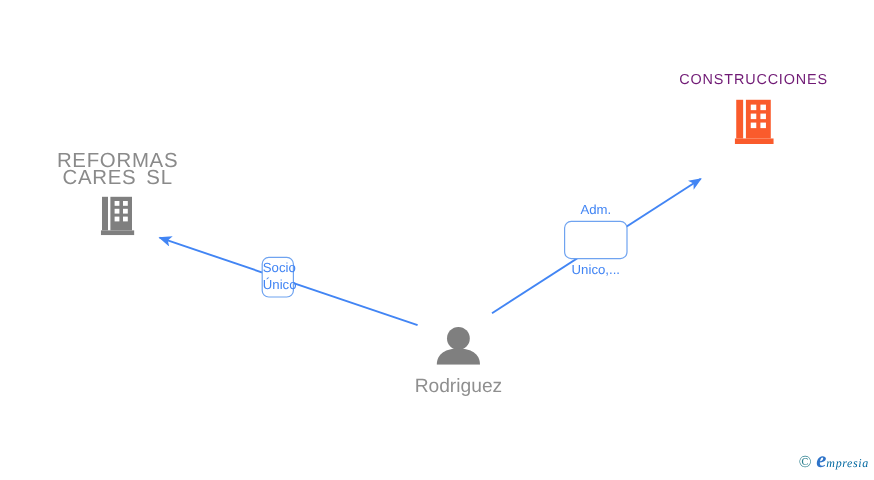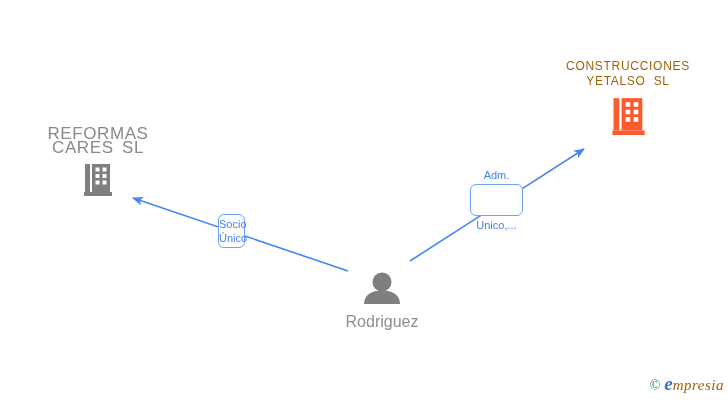--- a/index.html
+++ b/index.html
@@ -24,21 +24,21 @@
   .node .label div { white-space: nowrap; }
   .company-label {
     color: #8a8a8a;
     font-size: 17px;
     line-height: 14px;
     letter-spacing: 0.6px;
     word-spacing: 3px;
     font-weight: 400;
   }
   .node-company-right .company-label {
-    color: #a16207;
+    color: #701a75;
     font-size: 12px;
     line-height: 15px;
     letter-spacing: 0.7px;
     word-spacing: 4px;
   }
   .person-label {
     color: #8f8f8f;
     font-size: 16px;
     line-height: 15px;
     margin-top: 6px;
@@ -62,21 +62,21 @@
   .logo {
     position: absolute;
     right: 4px;
     bottom: 5px;
     font-family: "Liberation Serif", "DejaVu Serif", serif;
     cursor: pointer;
     white-space: nowrap;
   }
   .logo .copy { color: #2b7f8e; font-size: 14px; font-style: normal; margin-right: 4px; }
   .logo .brand-first { color: #2f74c9; font-size: 19px; font-style: italic; font-weight: 600; }
-  .logo .brand-rest { color: #a16207; font-size: 15px; font-style: italic; letter-spacing: 0.5px; }
+  .logo .brand-rest { color: #0369a1; font-size: 10px; font-style: italic; letter-spacing: 0.5px; }
 </style>
 </head>
 <body>
 
 <div class="canvas">
 
   <svg class="edges" viewBox="0 0 728 400">
     <defs>
       <marker id="arrowhead" markerUnits="userSpaceOnUse" markerWidth="12" markerHeight="10" refX="10" refY="4.5" orient="auto">
         <path d="M0,0 L11,4.5 L0,9 L2.8,4.5 Z" fill="#4285f4"></path>
@@ -106,21 +106,20 @@
           <rect x="11.5" y="17.5" width="4" height="4"></rect>
           <rect x="18.5" y="17.5" width="4" height="4"></rect>
         </g>
       </svg>
     </span>
   </div>
 
   <div class="node node-company-right" style="left:558px; top:59px; width:140px;">
     <div class="label company-label">
       <div>CONSTRUCCIONES</div>
-      <div>YETALSO SL</div>
     </div>
     <span class="icon-wrap">
       <svg width="33" height="38" viewBox="0 0 28 33">
         <g fill="#fa5b2c">
           <rect x="1" y="1" width="5" height="28"></rect>
           <rect x="8" y="1" width="18" height="28"></rect>
           <rect x="0" y="29" width="28" height="4"></rect>
         </g>
         <g fill="#ffffff">
           <rect x="11.5" y="4.5" width="4" height="4"></rect>

